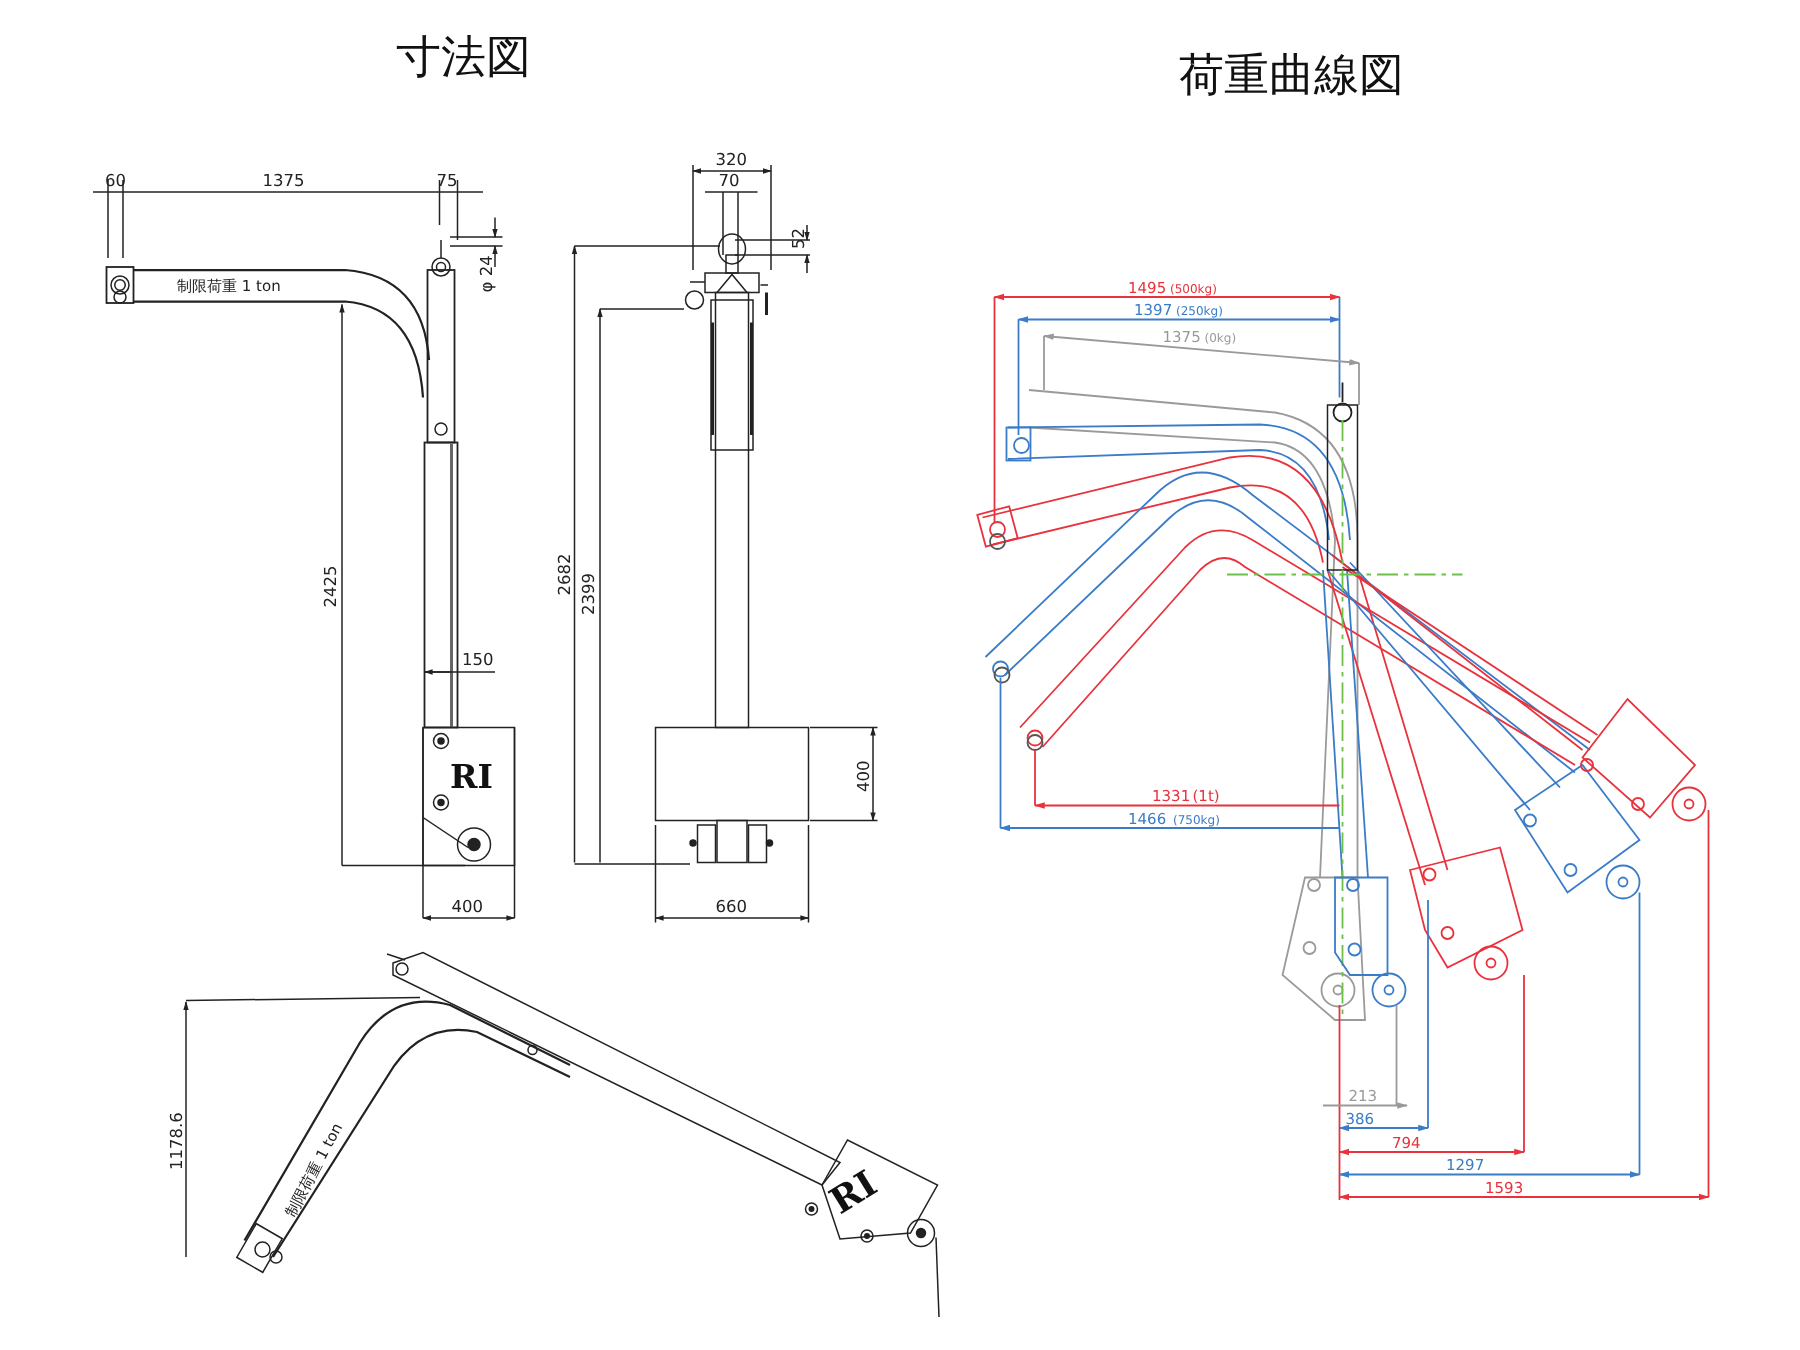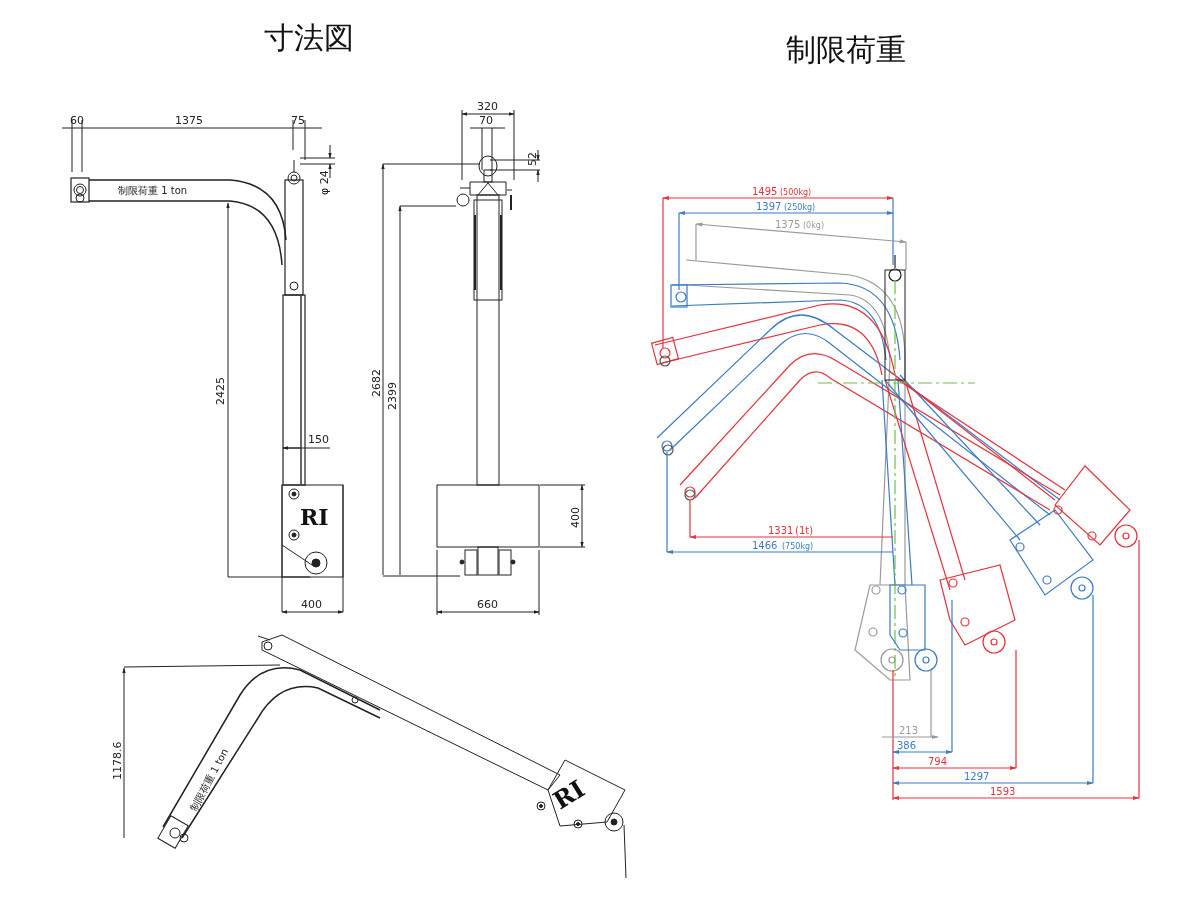--- a/index.html
+++ b/index.html
@@ -11,21 +11,21 @@
   svg { position: absolute; left: 0; top: 0; }
   .dim { font-family: "DejaVu Sans", sans-serif; font-size: 11px; fill: #222; }
   .dimsm { font-family: "DejaVu Sans", sans-serif; font-size: 8px; }
   .lbl { font-family: "DejaVu Sans", sans-serif; font-size: 10px; fill: #222; }
   .logo { font-family: "DejaVu Serif", serif; font-weight: bold; fill: #111; }
 </style>
 </head>
 <body>
 
 <div id="t1" class="title">寸法図</div>
-<div id="t2" class="title">制限荷重</div>
+<div id="t2" class="title">荷重曲線図</div>
 
 <svg width="1200" height="900" viewBox="0 0 1200 900">
   <defs>
     <marker id="arr" viewBox="0 0 10 10" refX="9" refY="5" markerWidth="6" markerHeight="6" orient="auto-start-reverse">
       <path d="M0,2 L10,5 L0,8 z" fill="#222"></path>
     </marker>
     <marker id="arrR" viewBox="0 0 10 10" refX="9" refY="5" markerWidth="6" markerHeight="6" orient="auto-start-reverse">
       <path d="M0,2 L10,5 L0,8 z" fill="#e8323c"></path>
     </marker>
     <marker id="arrB" viewBox="0 0 10 10" refX="9" refY="5" markerWidth="6" markerHeight="6" orient="auto-start-reverse">

